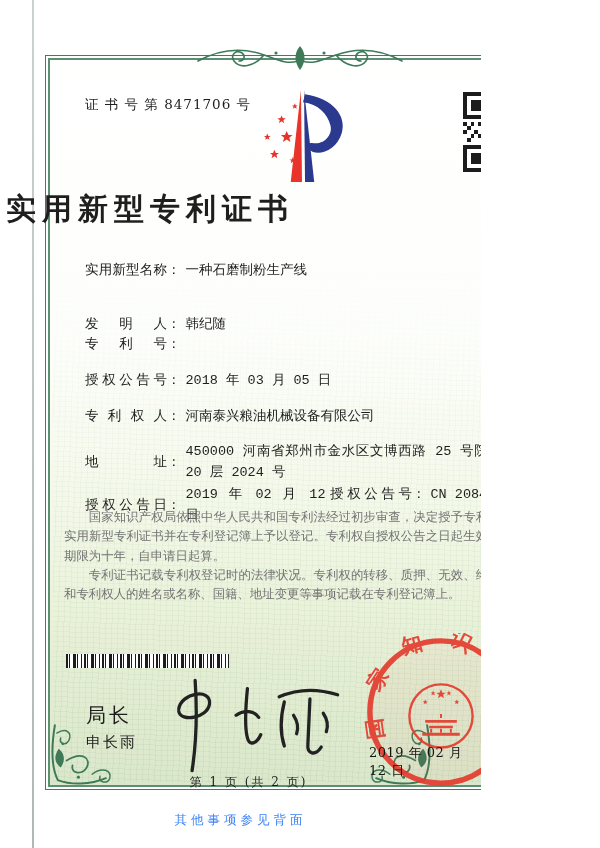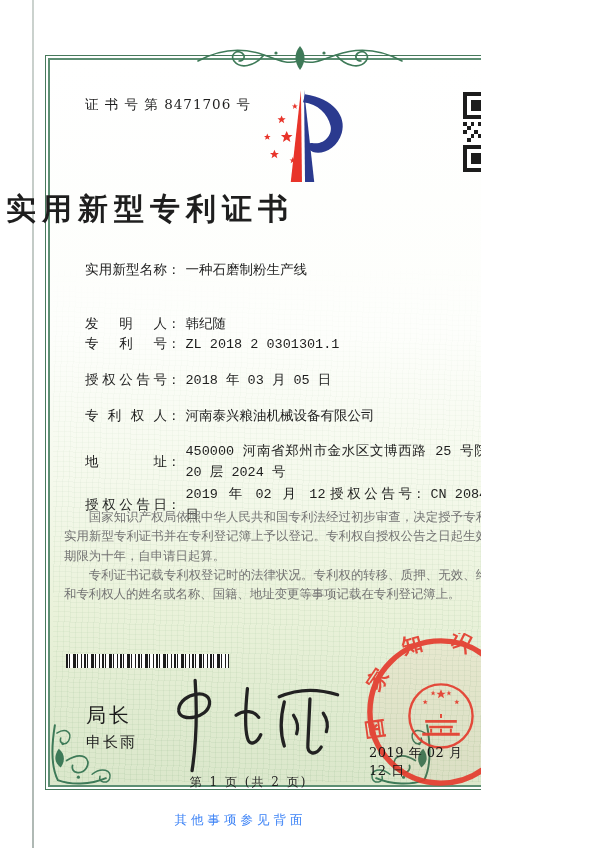--- a/index.html
+++ b/index.html
@@ -167,21 +167,20 @@
     <span class="val">一种石磨制粉生产线</span>
   </div>
   <div class="row" style="top:314px">
     <span class="lbl">发明人</span>
       <span class="colon">：</span>
     <span class="val">韩纪随</span>
   </div>
   <div class="row" style="top:334px">
     <span class="lbl">专利号</span>
       <span class="colon">：</span>
-    <span class="val">ZL 2018 2 0301301.1</span>
   </div>
   <div class="row" style="top:370px">
     <span class="lbl">授权公告号</span>
       <span class="colon">：</span>
     <span class="val">2018 年 03 月 05 日</span>
   </div>
   <div class="row" style="top:406px">
     <span class="lbl">专利权人</span>
       <span class="colon">：</span>
     <span class="val">河南泰兴粮油机械设备有限公司</span>

